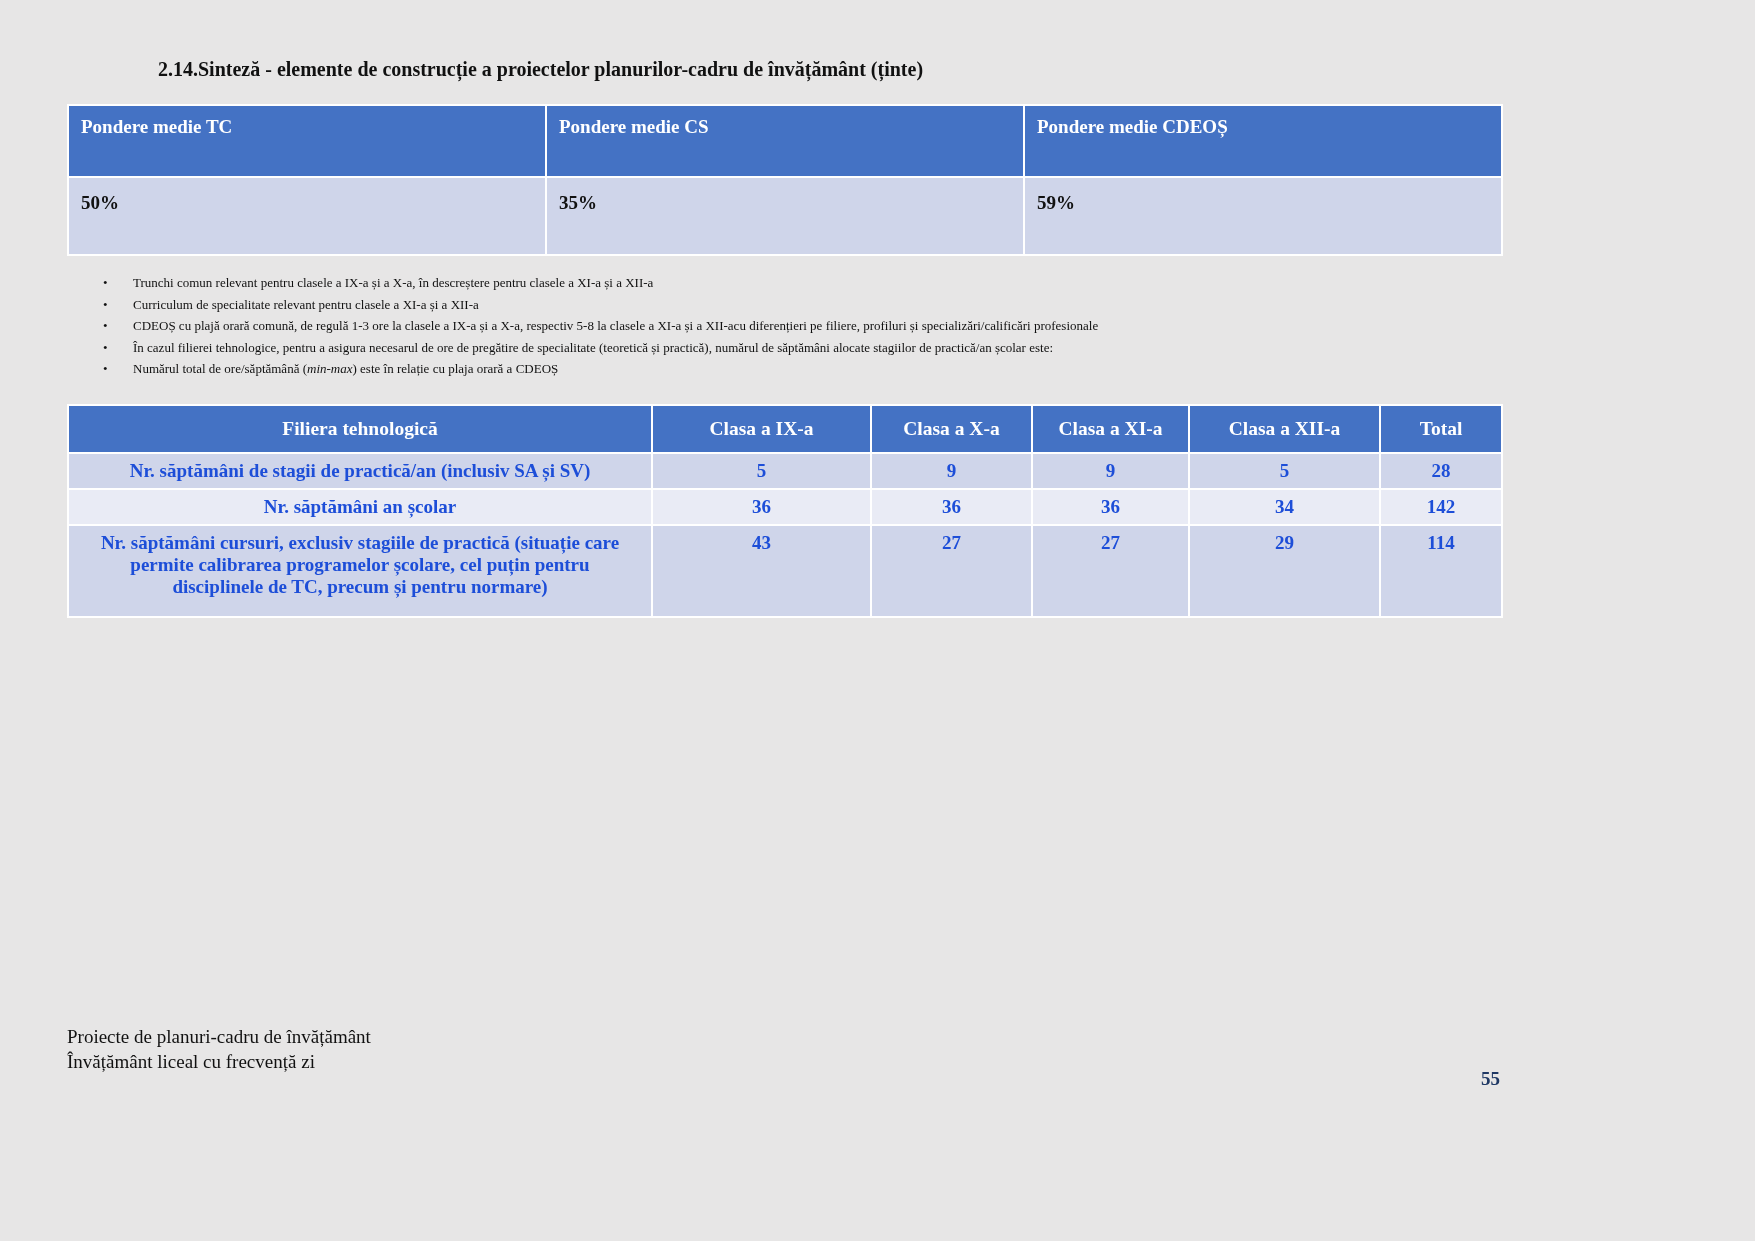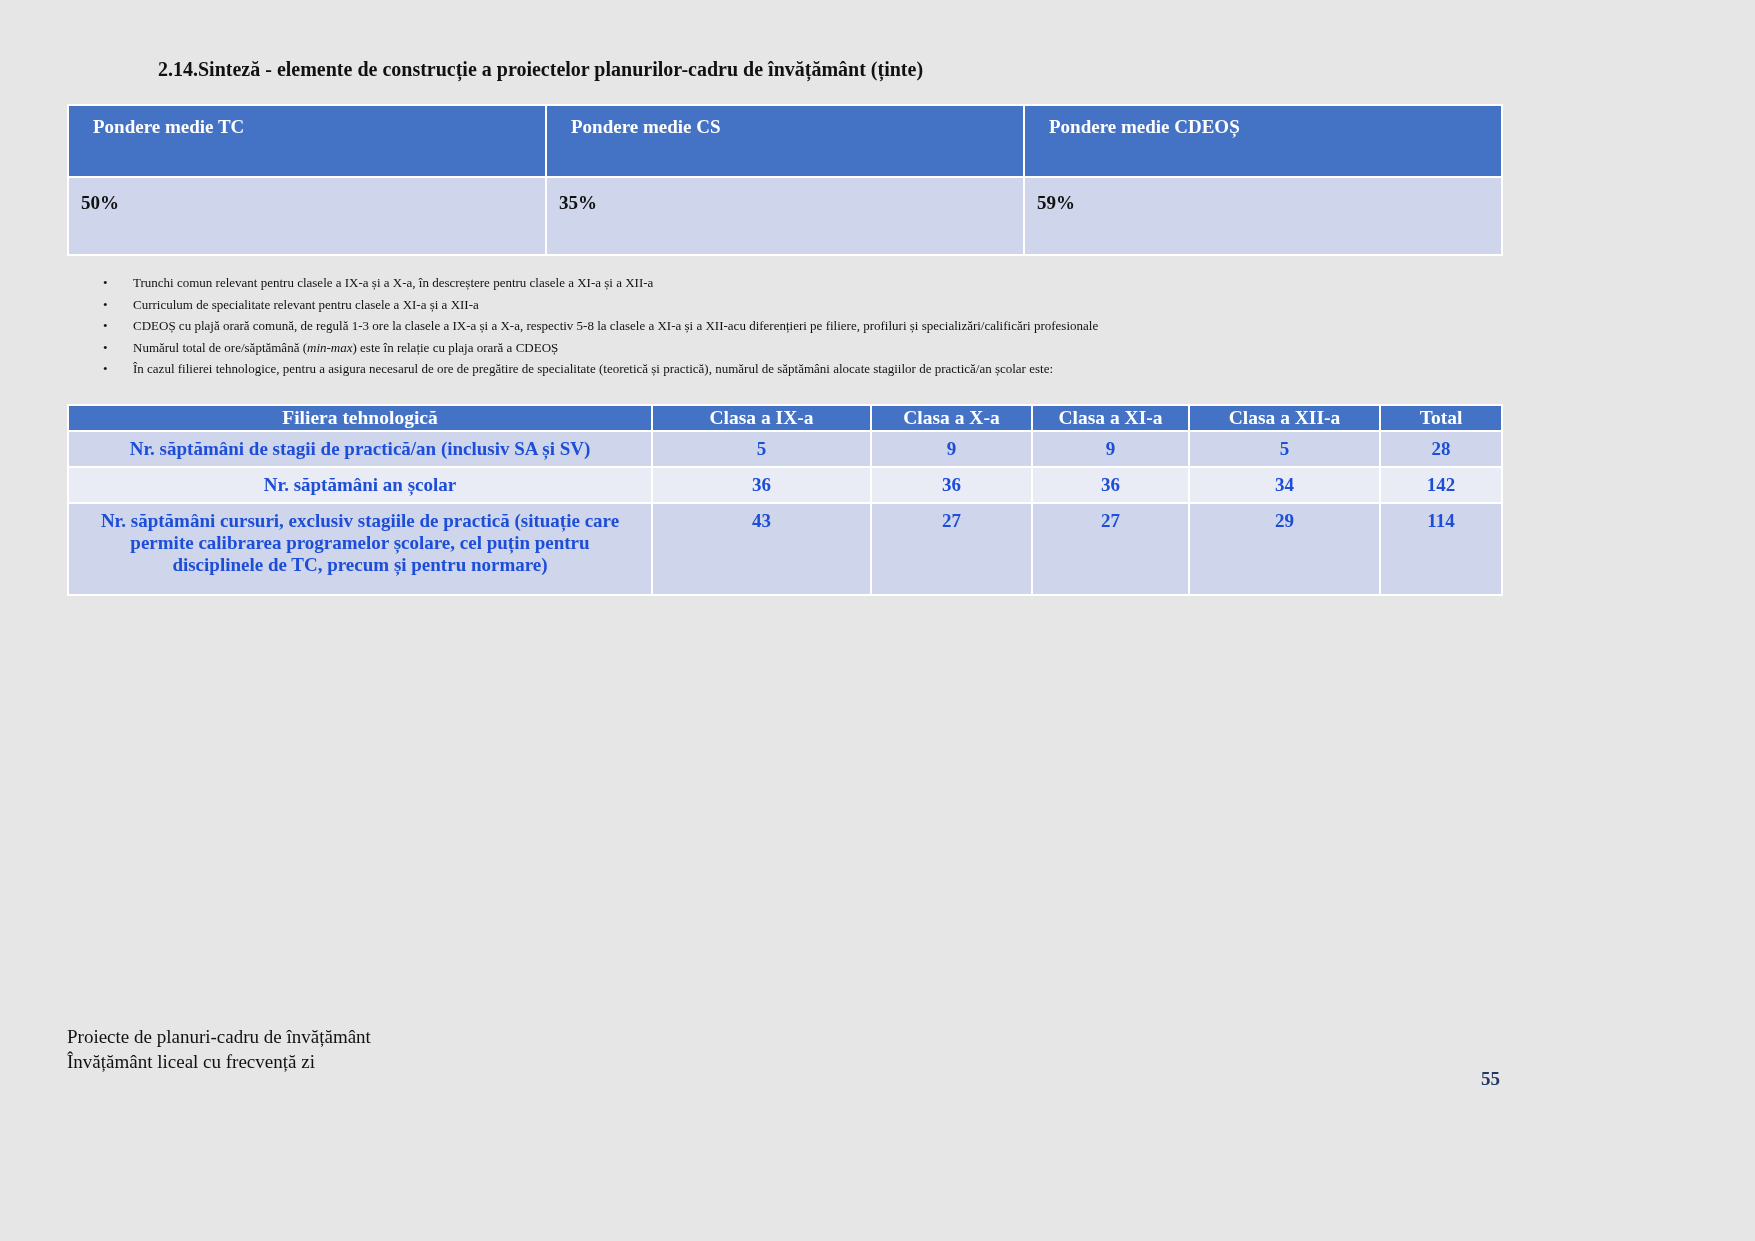--- a/index.html
+++ b/index.html
@@ -12,36 +12,36 @@
   
   .title-row{position:absolute;top:58px;left:97px;font-size:20px;font-weight:bold;color:#111;}
   .sec-num{display:inline-block;width:101px;text-align:right;}
   
   table{border-collapse:collapse;table-layout:fixed;}
   th,td{border:2px solid #FFFFFF;}
   
   .t1{position:absolute;top:104px;left:67px;width:1434px;}
   .t1 th{
     background:#4472C4;color:#FFFFFF;text-align:left;vertical-align:top;
-    font-size:19px;font-weight:bold;padding:10px 24px;height:50px;
+    font-size:19px;font-weight:bold;padding:10px 12px;height:50px;
   }
   .t1 td{
     background:#CFD5EA;color:#111;text-align:left;vertical-align:top;
     font-size:19px;font-weight:bold;padding:14px 12px;height:48px;
   }
   
   .bullets{position:absolute;top:272px;left:97px;width:1480px;margin:0;padding:0;list-style:none;}
   .bullets li{position:relative;padding-left:36px;font-size:13px;line-height:21.5px;color:#111;}
   .bullets li::before{content:"\2022";position:absolute;left:6px;top:0;}
   .it{font-style:italic;}
   
   .t2{position:absolute;top:404px;left:67px;width:1434px;}
   .t2 th{
     background:#4472C4;color:#FFFFFF;text-align:center;vertical-align:middle;
-    font-size:19.5px;font-weight:bold;padding:1px 4px;
+    font-size:19.5px;font-weight:bold;padding:12px 4px;
   }
   .t2 td{
     text-align:center;vertical-align:top;font-size:19px;font-weight:bold;
     padding:6px 6px;color:#1d4ed8;
   }
   .t2 tr.dark td{background:#CFD5EA;}
   .t2 tr.light td{background:#E9EBF5;}
   .t2 td.lbl{padding:6px 14px;}
   .t2 tr.tall td{height:78px;}
   
@@ -74,22 +74,22 @@
       <td>35%</td>
       <td>59%</td>
     </tr>
   </tbody>
 </table>
 
 <ul class="bullets">
   <li><span>Trunchi comun relevant pentru clasele a IX-a și a X-a, în descreștere pentru clasele a XI-a și a XII-a</span></li>
   <li><span>Curriculum de specialitate relevant pentru clasele a XI-a și a XII-a</span></li>
   <li><span>CDEOȘ cu plajă orară comună, de regulă  1-3 ore la clasele a IX-a și a X-a, respectiv 5-8 la clasele a XI-a și a XII-acu diferențieri pe filiere, profiluri și specializări/calificări profesionale</span></li>
+  <li><span>În cazul filierei tehnologice, pentru a asigura necesarul de ore de pregătire de specialitate (teoretică și practică), numărul de săptămâni alocate stagiilor de practică/an școlar este:</span></li>
   <li><span>Numărul total de ore/săptămână (</span><span class="it">min-max</span><span>) este în relație cu plaja orară a CDEOȘ</span></li>
-  <li><span>În cazul filierei tehnologice, pentru a asigura necesarul de ore de pregătire de specialitate (teoretică și practică), numărul de săptămâni alocate stagiilor de practică/an școlar este:</span></li>
 </ul>
 
 <table class="t2">
   <colgroup>
     <col style="width:584px">
       <col style="width:219px">
       <col style="width:161px">
     <col style="width:157px">
       <col style="width:191px">
       <col style="width:122px">

